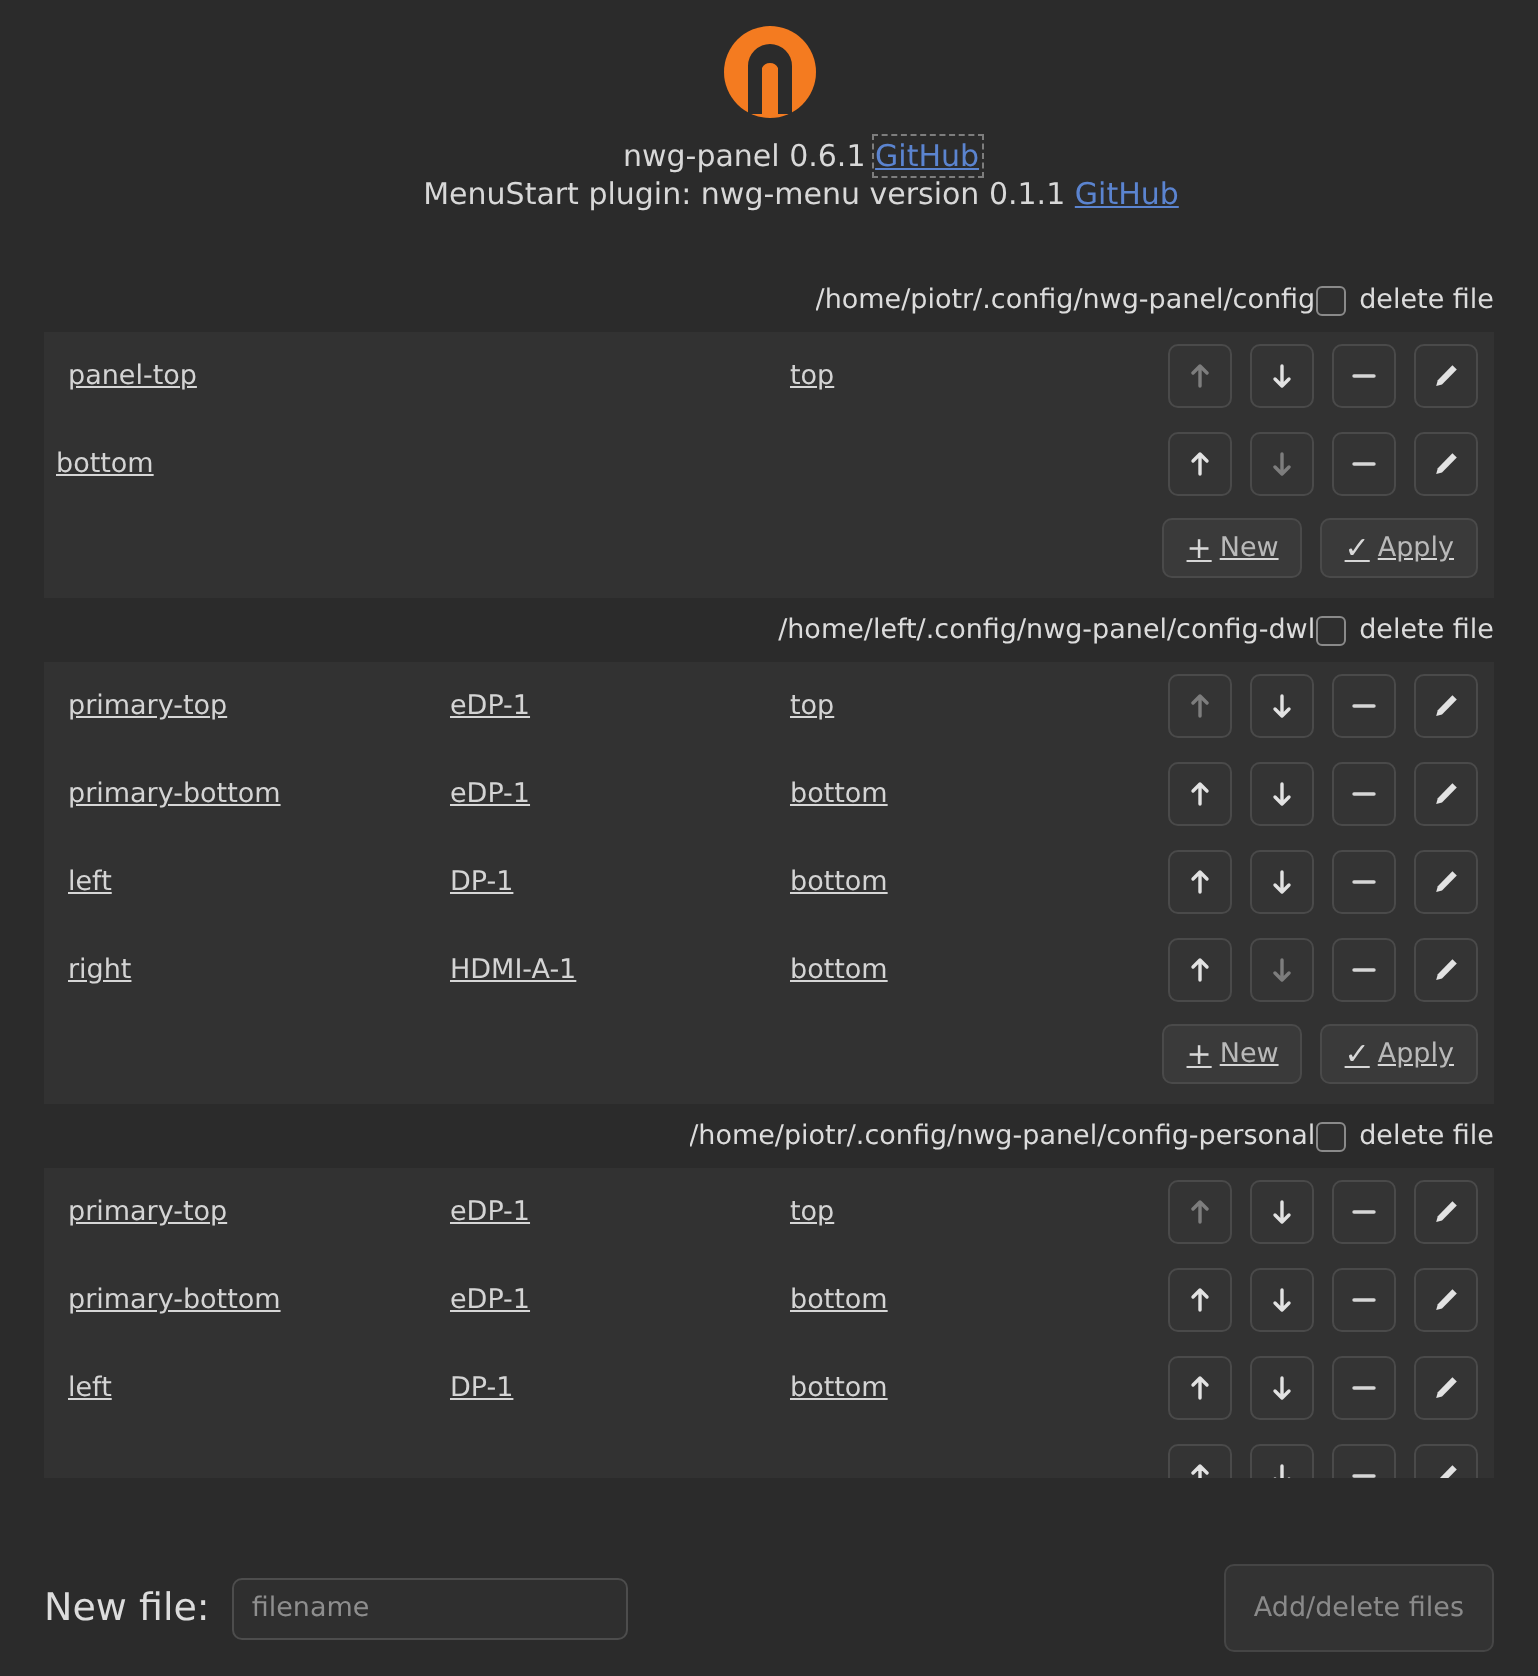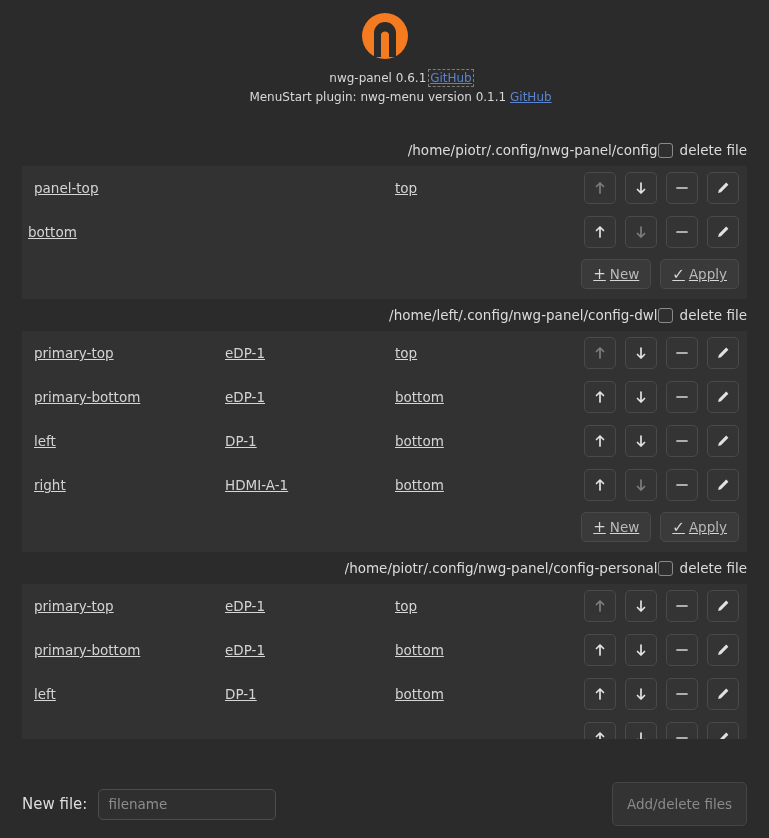--- a/index.html
+++ b/index.html
@@ -25,21 +25,21 @@
   }
   .logo {
     width: 50px;
     height: 50px;
     margin: 0 auto 8px auto;
     position: relative;
   }
   .logo svg { display: block; }
 
   .about-line {
-    font-size: 12px;
+    font-size: 15px;
     color: #d8d8d8;
     line-height: 19px;
     white-space: nowrap;
     padding-left: 32px;
   }
   .about-line + .about-line { margin-top: 0px; }
 
   a.gh {
     color: #5b84d0;
     text-decoration: underline;
@@ -163,23 +163,23 @@
     left: 0;
     right: 0;
     bottom: 0;
     height: 68px;
     background: #2b2b2b;
     display: flex;
     align-items: center;
     padding: 0 22px;
     gap: 11px;
   }
-  .newfile-label { font-size: 15px; color: #dcdcdc; white-space: nowrap; }
+  .newfile-label { font-size: 19px; color: #dcdcdc; white-space: nowrap; }
   .newfile-input {
-    width: 178px;
+    width: 198px;
     height: 31px;
     background: #2f2f2f;
     border: 1px solid #4d4d4d;
     border-radius: 5px;
     color: #d4d4d4;
     font-family: inherit;
     font-size: 13.5px;
     padding: 0 9px;
     outline: none;
   }

